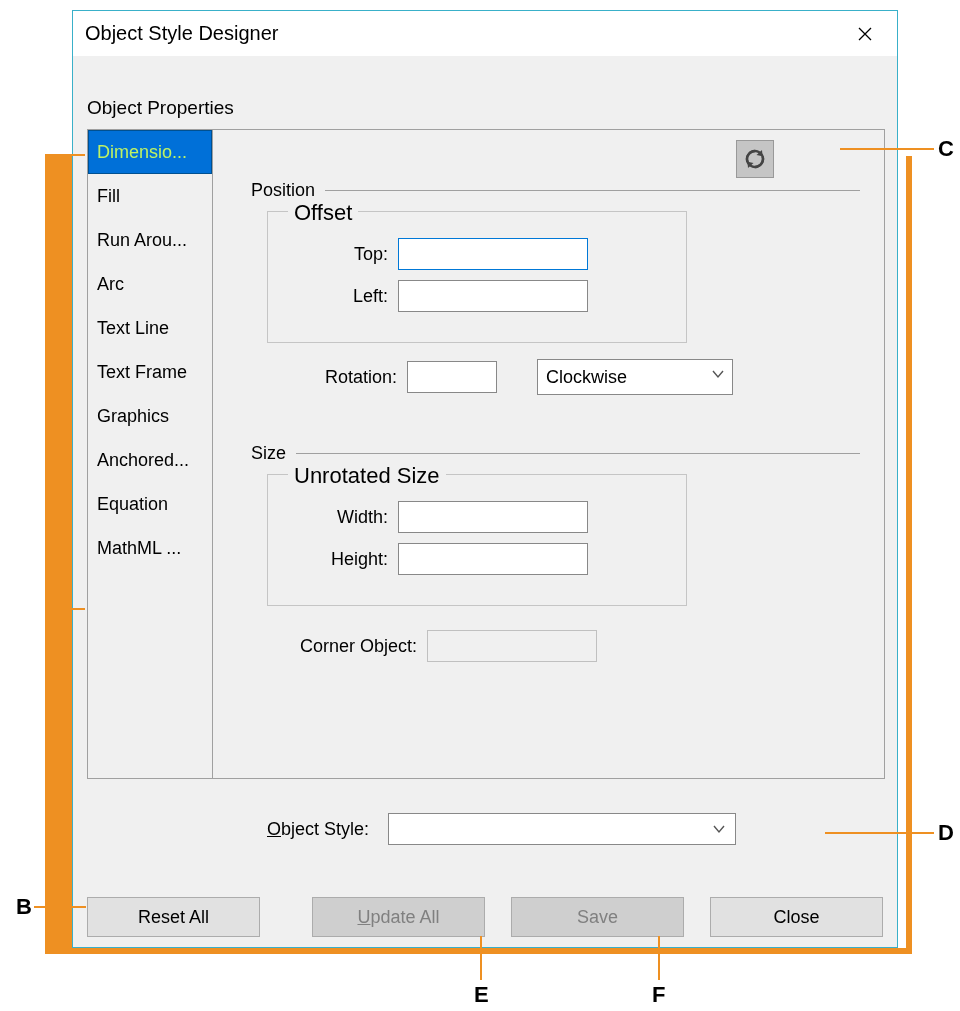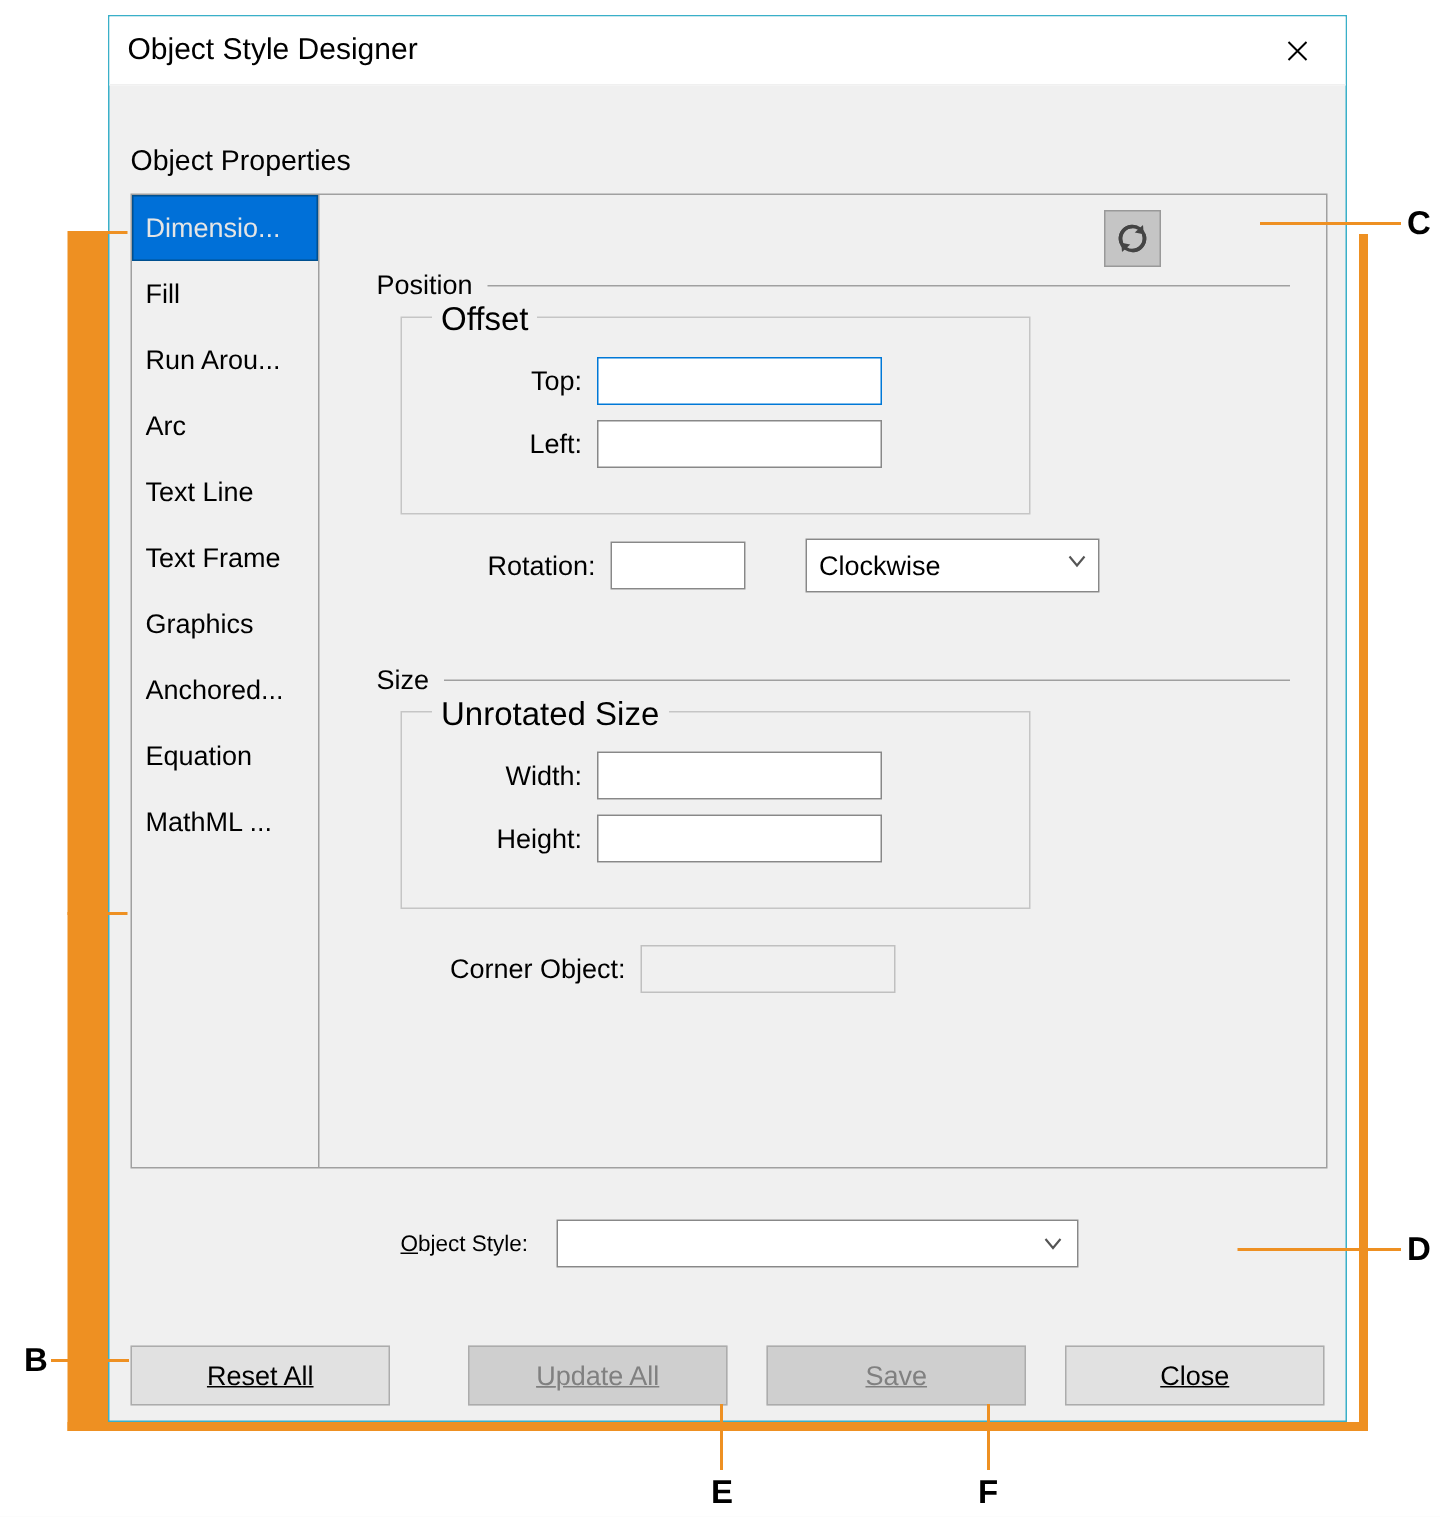--- a/index.html
+++ b/index.html
@@ -60,21 +60,21 @@
     font-size: 18px;
     border: 1px solid transparent;
     cursor: pointer;
     white-space: nowrap;
     overflow: hidden;
     text-overflow: ellipsis;
   }
   .tab span { overflow: hidden; text-overflow: ellipsis; }
   .tab.selected {
     background: #0070d8;
-    color: #e5e5e5;
+    color: #bef264;
     border: 1px solid #005090;
   }
   .content {
     position: absolute;
     left: 125px; right: 0; top: 0; bottom: 0;
     padding: 10px 24px;
   }
   .refresh-btn {
     position: absolute;
     right: 110px; top: 10px;
@@ -159,21 +159,21 @@
     display:flex; align-items:center;
     margin: 24px 0 0 30px;
   }
   .corner-row label { width: 150px; text-align:right; margin-right:10px; }
 
   .objstyle-row {
     position: absolute;
     left: 194px; top: 802px;
     display: flex; align-items: center;
   }
-  .objstyle-row label { margin-right: 19px; font-size:15px; }
+  .objstyle-row label { margin-right: 19px; font-size:18px; }
   .objstyle-row label .ul { text-decoration: underline; }
   .objstyle-select {
     width: 348px; height: 32px;
     border: 1px solid #888; background:#fff;
     position: relative;
     cursor: pointer;
   }
   .objstyle-select .chev { position:absolute; right:10px; top:9px; }
 
   .buttons {
@@ -183,21 +183,20 @@
     gap: 26px;
   }
   .buttons .spacer { flex: 1; }
   button.btn {
     width: 176px; height: 40px;
     background: #e1e1e1;
     border: 1px solid #acacac;
     font-size: 18px;
     font-family: inherit;
     cursor: pointer;
-    text-decoration: underline;
   }
   button.btn.disabled {
     color: #808080;
     background: #cfcfcf;
     cursor: default;
   }
   button.btn .ul { text-decoration: underline; }
 
   
   .orange { position:absolute; background:#ee9022; }

